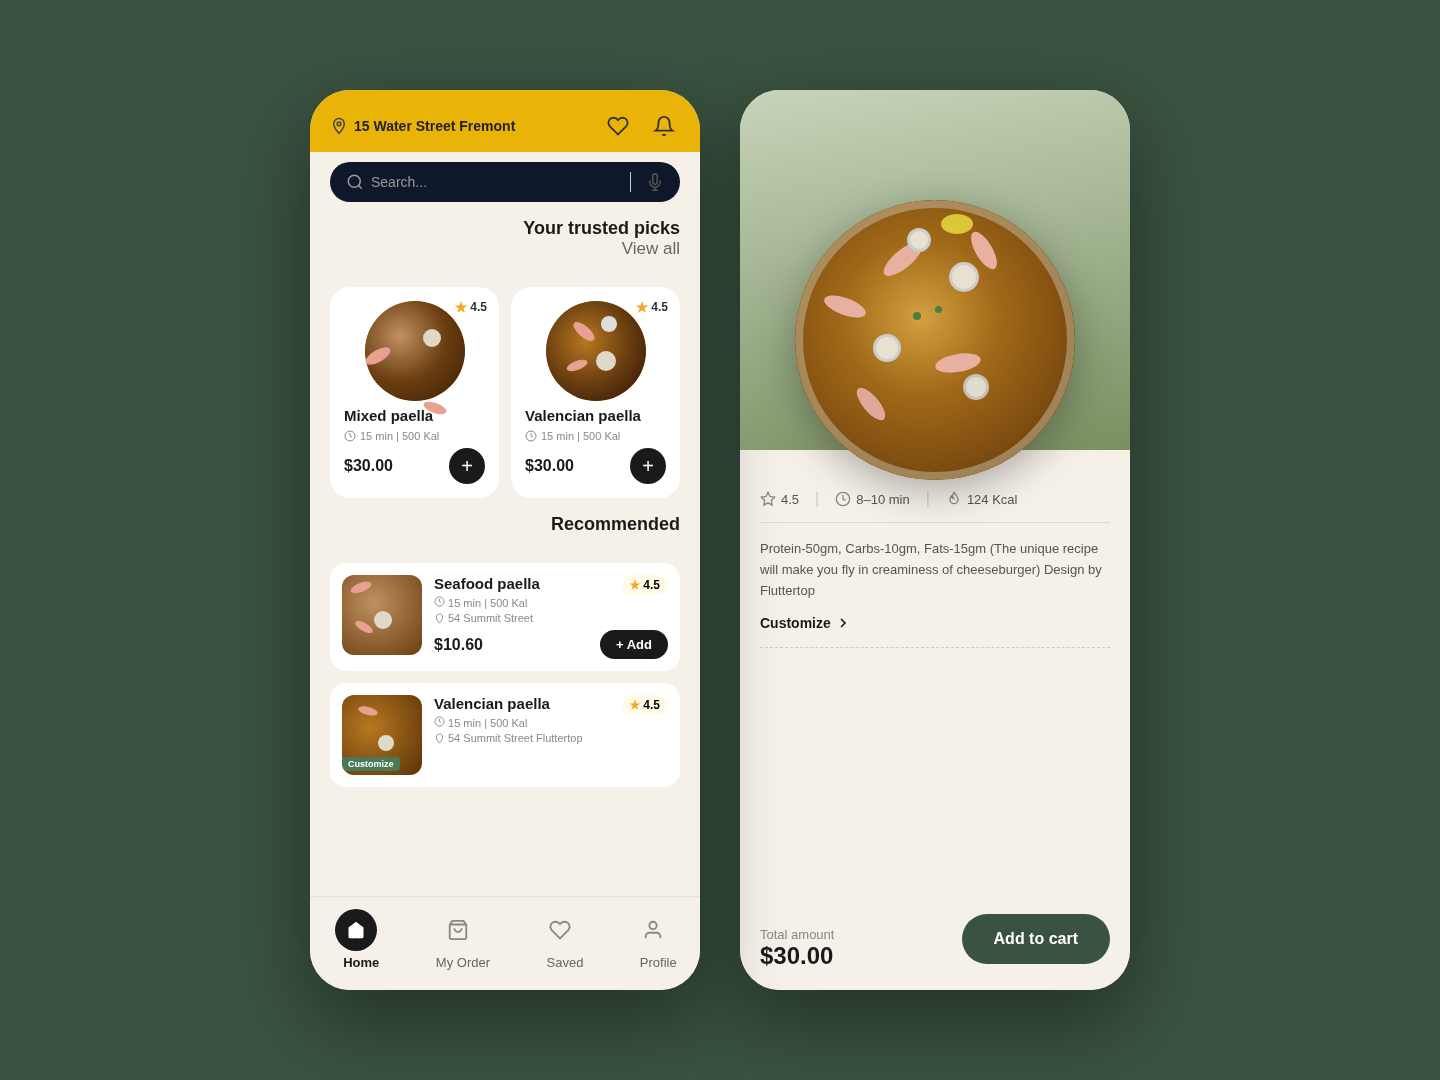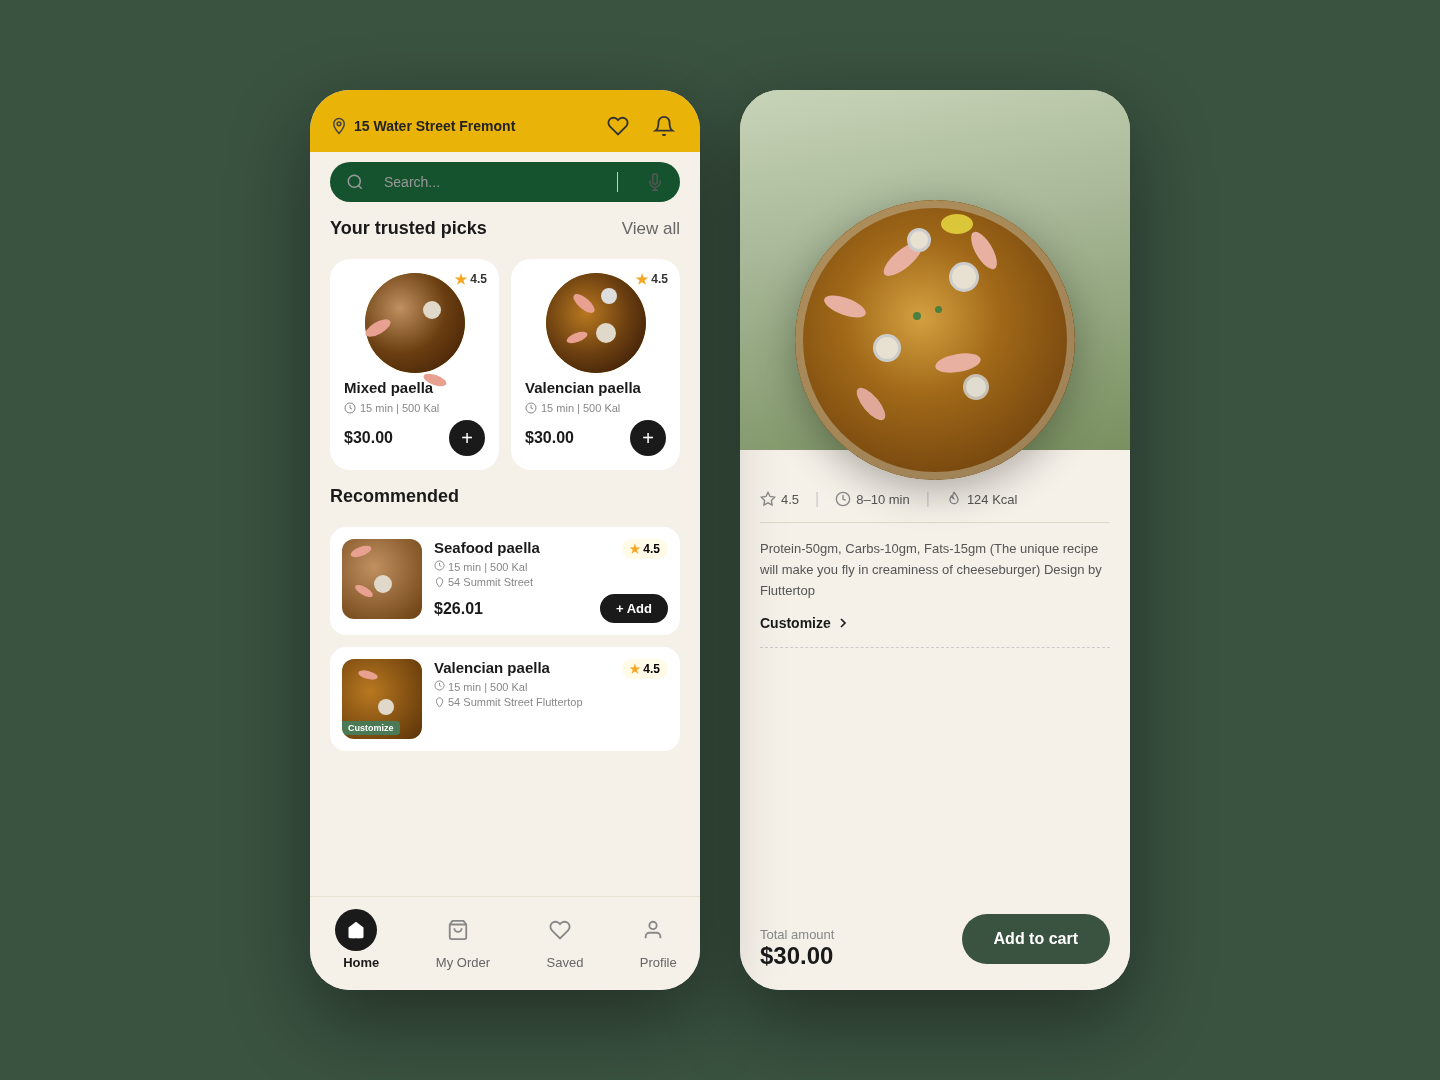--- a/index.html
+++ b/index.html
@@ -55,44 +55,45 @@
     }
     .header-icon-btn {
       width: 32px; height: 32px;
       display: flex; align-items: center; justify-content: center;
       cursor: pointer;
       color: #333;
     }
 
     .search-bar {
       margin: 10px 20px 16px;
-      background: #14532d;
+      background: #0f172a;
       border-radius: 30px;
       display: flex;
       align-items: center;
       padding: 10px 16px;
-      gap: 20px;
+      gap: 7px;
     }
     .search-divider {
       width: 1px; height: 20px;
       background: #ccc;
       margin-left: auto;
       margin-right: 8px;
     }
     .search-input-fake {
       flex: 1;
       font-size: 14px;
       color: #999;
     }
 
     .section-header {
       display: flex;
       align-items: flex-end;
       justify-content: space-between;
-      padding: 0 20px 20px;
+      padding: 0 20px 28px;
+      flex-direction: column;
     }
     .section-title {
       font-size: 18px;
       font-weight: 700;
       color: #1a1a1a;
     }
     .view-all {
       font-size: 17px;
       color: #666;
       cursor: pointer;
@@ -488,21 +489,21 @@
             </svg>
           <span>15 min | 500 Kal</span>
         </div>
         <div class="rec-location">
           <svg width="11" height="11" viewBox="0 0 24 24" fill="none" stroke="currentColor" stroke-width="2">
               <path d="M12 2C8.13 2 5 5.13 5 9c0 5.25 7 13 7 13s7-7.75 7-13c0-3.87-3.13-7-7-7z"></path>
             </svg>
           <span>54 Summit Street</span>
         </div>
         <div class="rec-price-row">
-          <span class="rec-price">$26.01</span>
+          <span class="rec-price">$10.60</span>
           <div class="add-btn-pill">
             <span>+ Add</span>
           </div>
         </div>
       </div>
       <div class="rec-star-badge">
         <span style="color:#f5a623;">★</span>
         <span>4.5</span>
       </div>
     </div>

